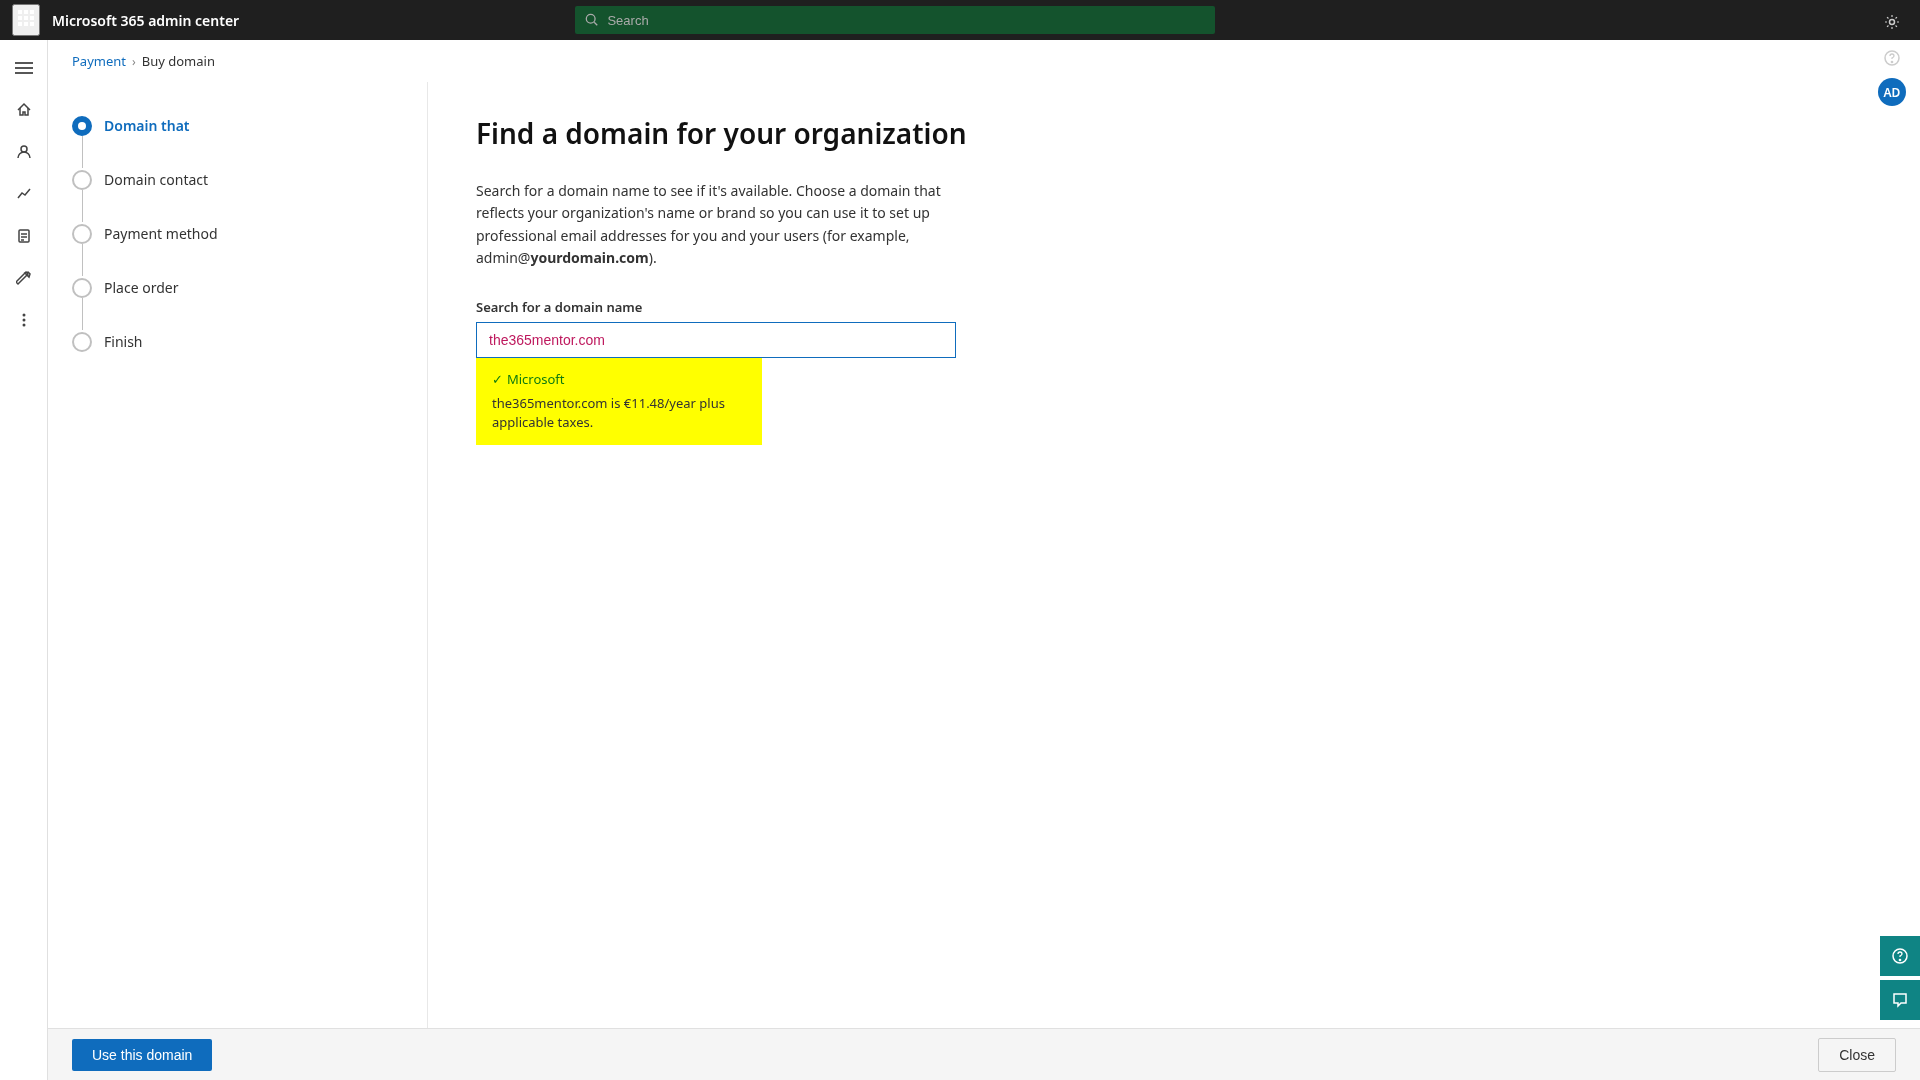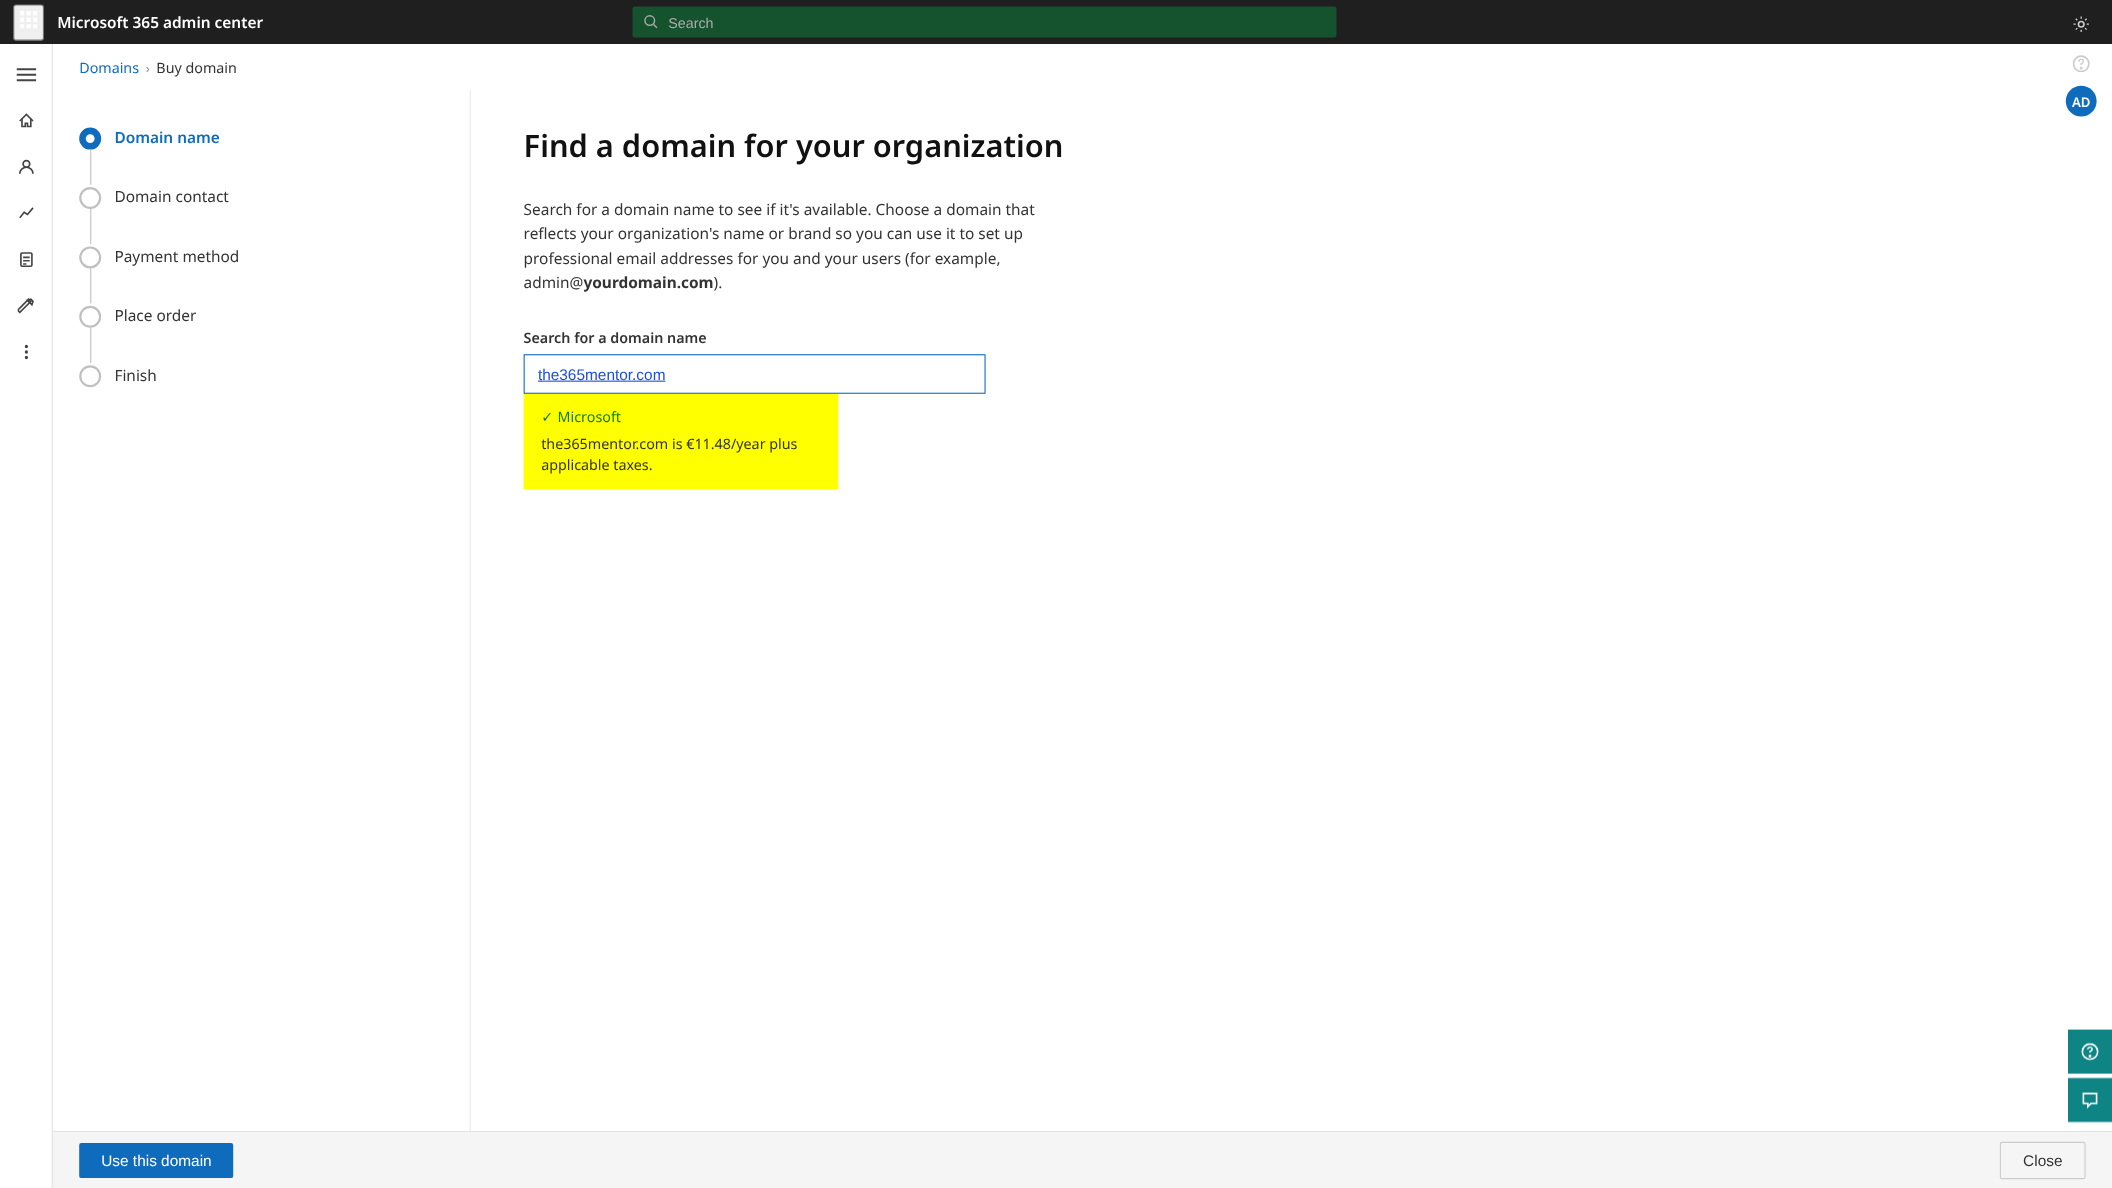--- a/index.html
+++ b/index.html
@@ -126,24 +126,23 @@
     .description-text strong { font-weight: 700; }
 
     .field-label {
       font-size: 13px; font-weight: 600; color: #333; margin-bottom: 6px;
     }
 
     .search-input-wrapper {
       position: relative; max-width: 440px;
     }
     .search-input {
-      width: 420px; height: 36px; border: 1px solid #0f6cbd;
-      padding: 0 12px; font-size: 14px; color: #1d4ed8; outline: none;
+      width: 480px; height: 36px; border: 1px solid #0f6cbd;
+      padding: 0 12px; font-size: 14px; color: #be185d; outline: none;
       border-radius: 0;
-      text-decoration: underline;
     }
 
     .availability-box {
       width: 286px; background: #ffff00;
       padding: 12px 16px; margin-top: 0;
       border: none;
     }
     .available-label {
       display: flex; align-items: center; gap: 4px;
       color: #107c10; font-size: 13px; font-weight: 400; margin-bottom: 6px;
@@ -281,35 +280,35 @@
       <circle cx="2" cy="13" r="1.5"></circle>
     </svg>
   </button>
 </nav>
 
 <div class="main-layout">
   <div class="sidebar-spacer"></div>
   <div class="content-area">
 
     <div class="breadcrumb">
-      <a class="breadcrumb-link">Domains</a>
+      <a class="breadcrumb-link">Payment</a>
       <span class="breadcrumb-sep">›</span>
       <span class="breadcrumb-current">Buy domain</span>
     </div>
 
     <div class="page-layout">
 
       <div class="steps-panel">
 
         <div class="step-item">
           <div style="position: relative; display: flex; flex-direction: column; align-items: center;">
             <div class="step-circle active"></div>
             <div style="width:1px; height:32px; background:#c0c0c0;"></div>
           </div>
-          <span class="step-label active">Domain name</span>
+          <span class="step-label active">Domain that</span>
         </div>
 
         <div class="step-item">
           <div style="position: relative; display: flex; flex-direction: column; align-items: center;">
             <div class="step-circle"></div>
             <div style="width:1px; height:32px; background:#c0c0c0;"></div>
           </div>
           <span class="step-label">Domain contact</span>
         </div>
 

